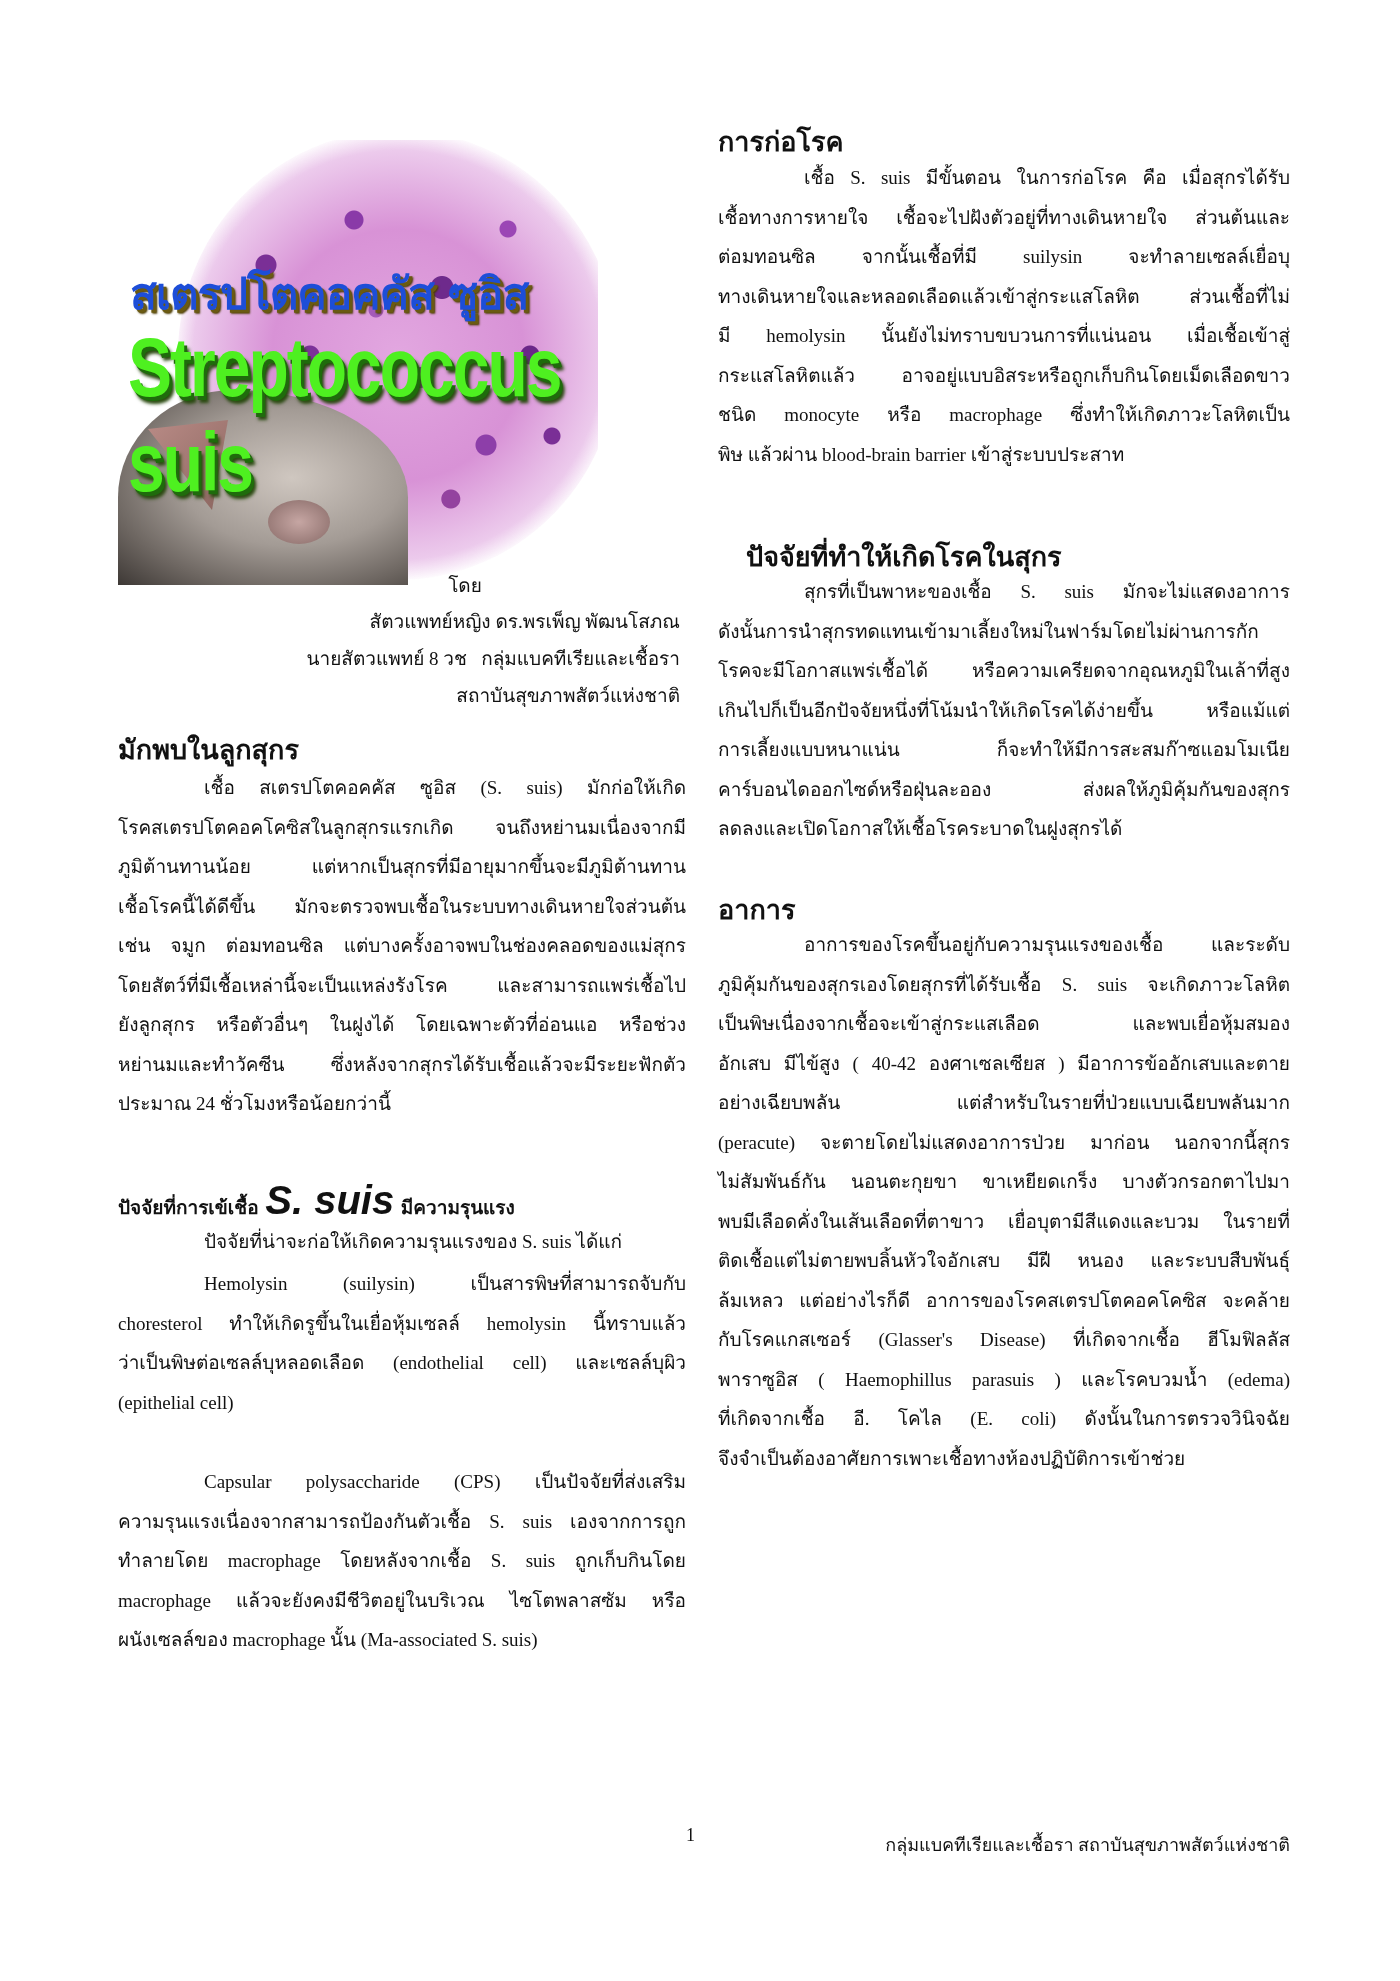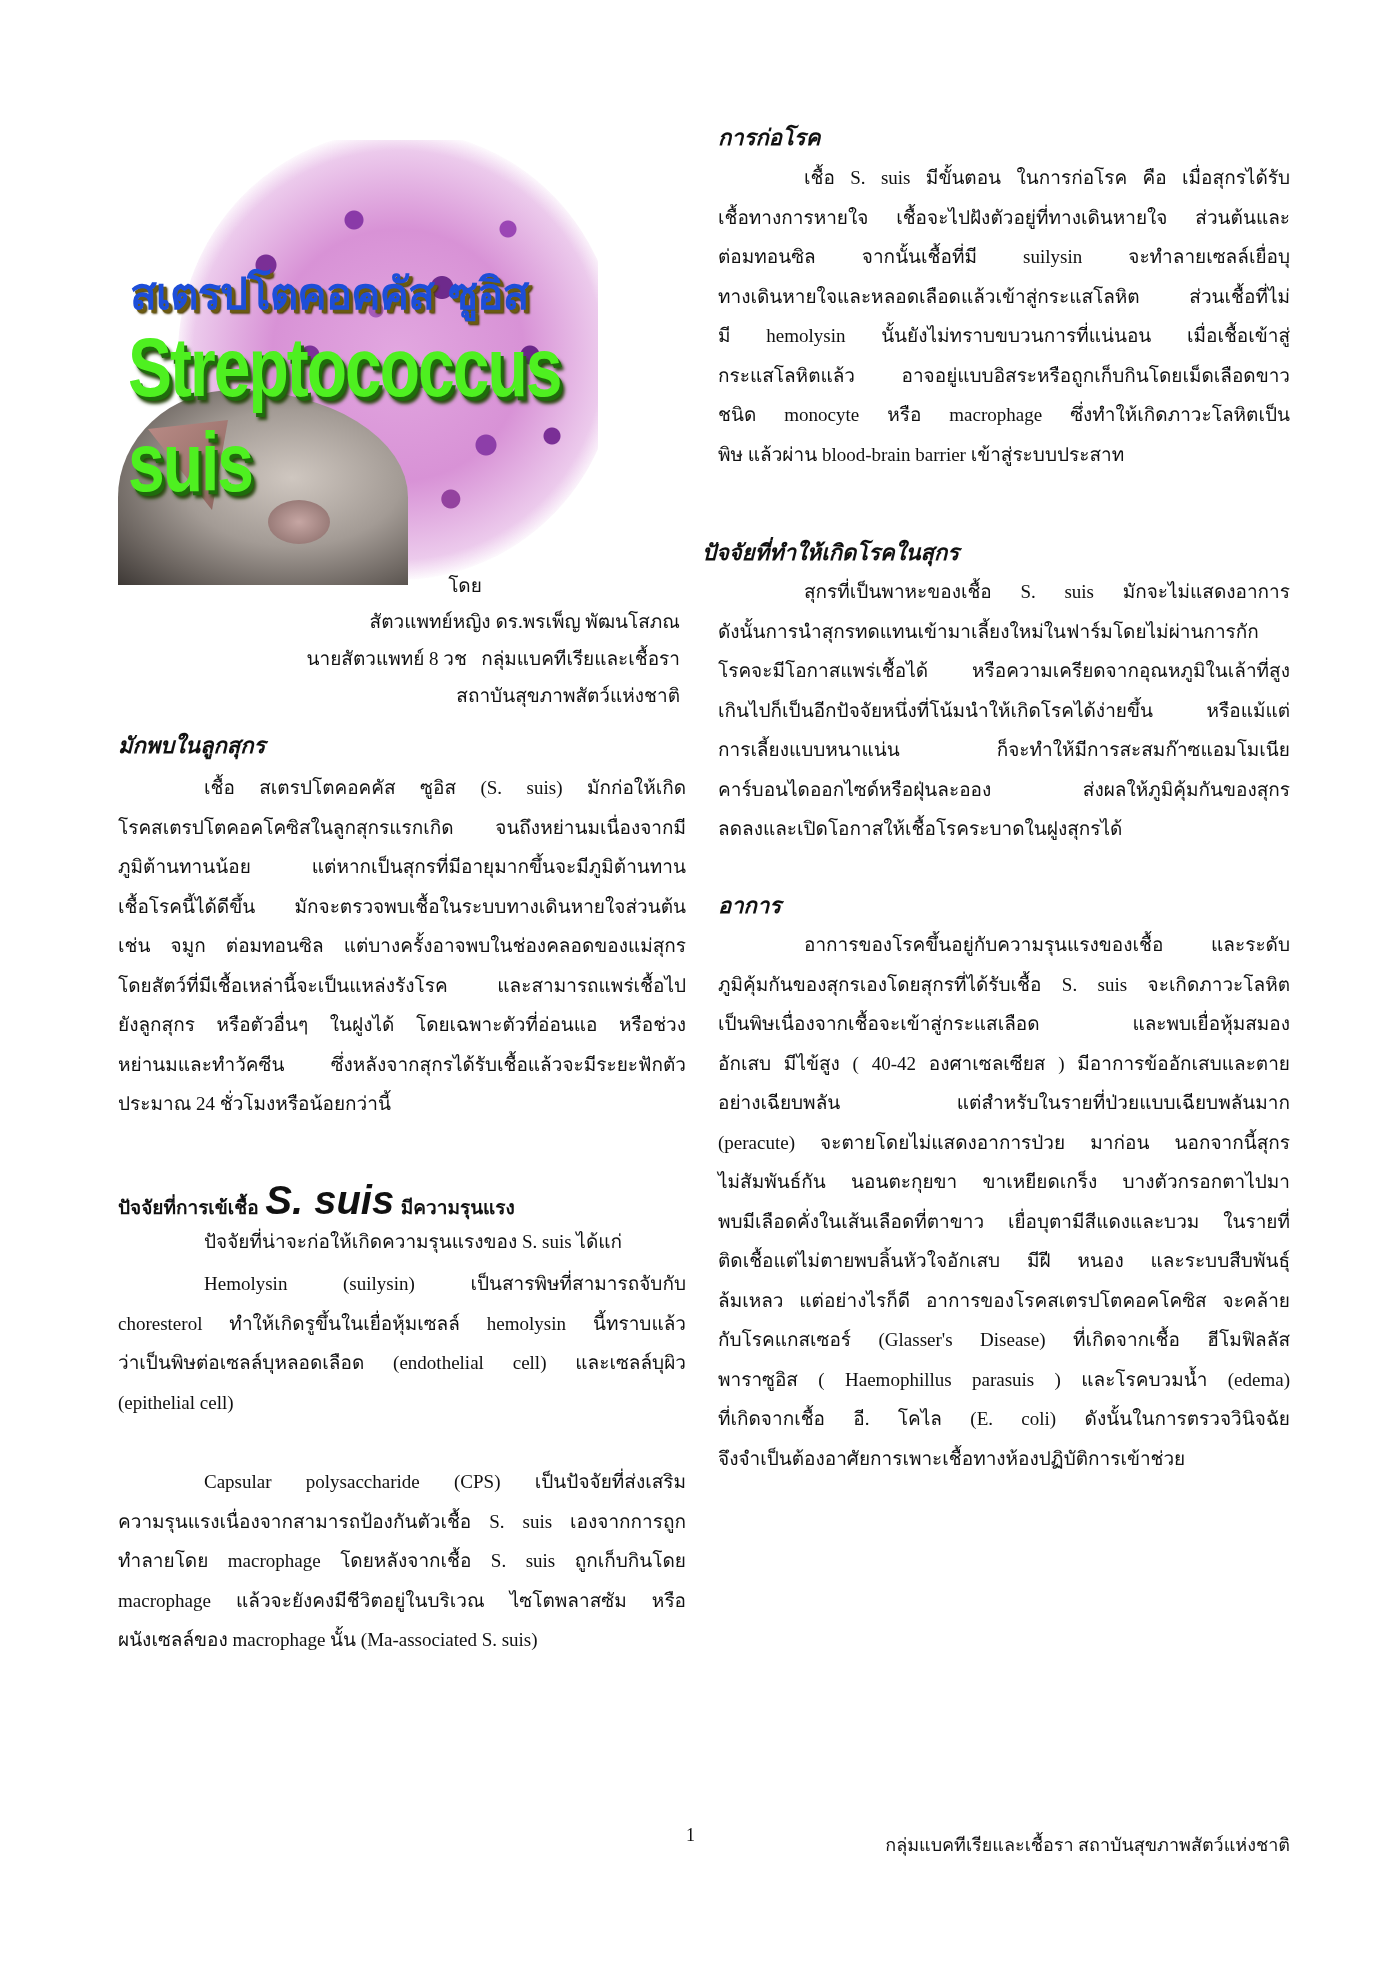--- a/index.html
+++ b/index.html
@@ -49,21 +49,21 @@
     font-family: "Liberation Sans", sans-serif; font-weight: bold; font-size: 66px; letter-spacing: -2px;
     color: #4ef020; text-shadow: 3px 3px 0 #1f6b0c, 5px 5px 3px #2a4a10;
     transform: scaleY(1.25); transform-origin: left top;
   }
 
   
   .byline { position: absolute; left: 250px; width: 430px; text-align: right; font-family: "Liberation Serif", serif; font-size: 19px; color: #111; }
   .byline-by { top: 570px; left: 400px; width: 130px; text-align: center; }
 
   .h-section { position: absolute; font-family: "DejaVu Sans", sans-serif; font-weight: bold; color: #111; margin: 0; }
-  .h-large { font-size: 22px; font-style: italic; }
+  .h-large { font-size: 27px; }
   .h-small { font-size: 19px; }
   .h-small .big-italic { font-family: "Liberation Sans", sans-serif; font-style: italic; font-weight: bold; font-size: 40px; }
 
   .para { position: absolute; font-family: "Liberation Serif", serif; font-size: 19px; line-height: 39.5px; text-align: justify; color: #111; margin: 0; }
   .para .ln { display: block; text-align: justify; text-align-last: justify; white-space: nowrap; height: 39.5px; }
   .para .ln.last { text-align-last: left; }
   .para .ln.indent { padding-left: 86px; }
 
   .footer-num { position: absolute; left: 686px; top: 1825px; font-family: "Liberation Serif", serif; font-size: 18px; }
   .footer-org { position: absolute; left: 880px; top: 1830px; width: 410px; text-align: right; font-family: "Liberation Serif", serif; font-size: 18px; }
@@ -124,21 +124,21 @@
     <span class="ln indent">เชื้อ S. suis มีขั้นตอน ในการก่อโรค คือ เมื่อสุกรได้รับ</span>
     <span class="ln">เชื้อทางการหายใจ เชื้อจะไปฝังตัวอยู่ที่ทางเดินหายใจ   ส่วนต้นและ</span>
     <span class="ln">ต่อมทอนซิล   จากนั้นเชื้อที่มี   suilysin   จะทำลายเซลล์เยื่อบุ</span>
     <span class="ln">ทางเดินหายใจและหลอดเลือดแล้วเข้าสู่กระแสโลหิต  ส่วนเชื้อที่ไม่</span>
     <span class="ln">มี   hemolysin   นั้นยังไม่ทราบขบวนการที่แน่นอน   เมื่อเชื้อเข้าสู่</span>
     <span class="ln">กระแสโลหิตแล้ว อาจอยู่แบบอิสระหรือถูกเก็บกินโดยเม็ดเลือดขาว</span>
     <span class="ln">ชนิด monocyte หรือ macrophage ซึ่งทำให้เกิดภาวะโลหิตเป็น</span>
     <span class="ln last">พิษ แล้วผ่าน blood-brain barrier เข้าสู่ระบบประสาท</span>
   </div>
 
-  <h2 class="h-section h-large" style="left:702px; top:535px;">ปัจจัยที่ทำให้เกิดโรคในสุกร</h2>
+  <h2 class="h-section h-large" style="left:746px; top:535px;">ปัจจัยที่ทำให้เกิดโรคในสุกร</h2>
   <div class="para" style="left:718px; top:572px; width:572px;">
     <span class="ln indent">สุกรที่เป็นพาหะของเชื้อ  S.  suis  มักจะไม่แสดงอาการ</span>
     <span class="ln">ดังนั้นการนำสุกรทดแทนเข้ามาเลี้ยงใหม่ในฟาร์มโดยไม่ผ่านการกัก</span>
     <span class="ln">โรคจะมีโอกาสแพร่เชื้อได้  หรือความเครียดจากอุณหภูมิในเล้าที่สูง</span>
     <span class="ln">เกินไปก็เป็นอีกปัจจัยหนึ่งที่โน้มนำให้เกิดโรคได้ง่ายขึ้น หรือแม้แต่</span>
     <span class="ln">การเลี้ยงแบบหนาแน่น          ก็จะทำให้มีการสะสมก๊าซแอมโมเนีย</span>
     <span class="ln">คาร์บอนไดออกไซด์หรือฝุ่นละออง       ส่งผลให้ภูมิคุ้มกันของสุกร</span>
     <span class="ln last">ลดลงและเปิดโอกาสให้เชื้อโรคระบาดในฝูงสุกรได้</span>
   </div>
 

